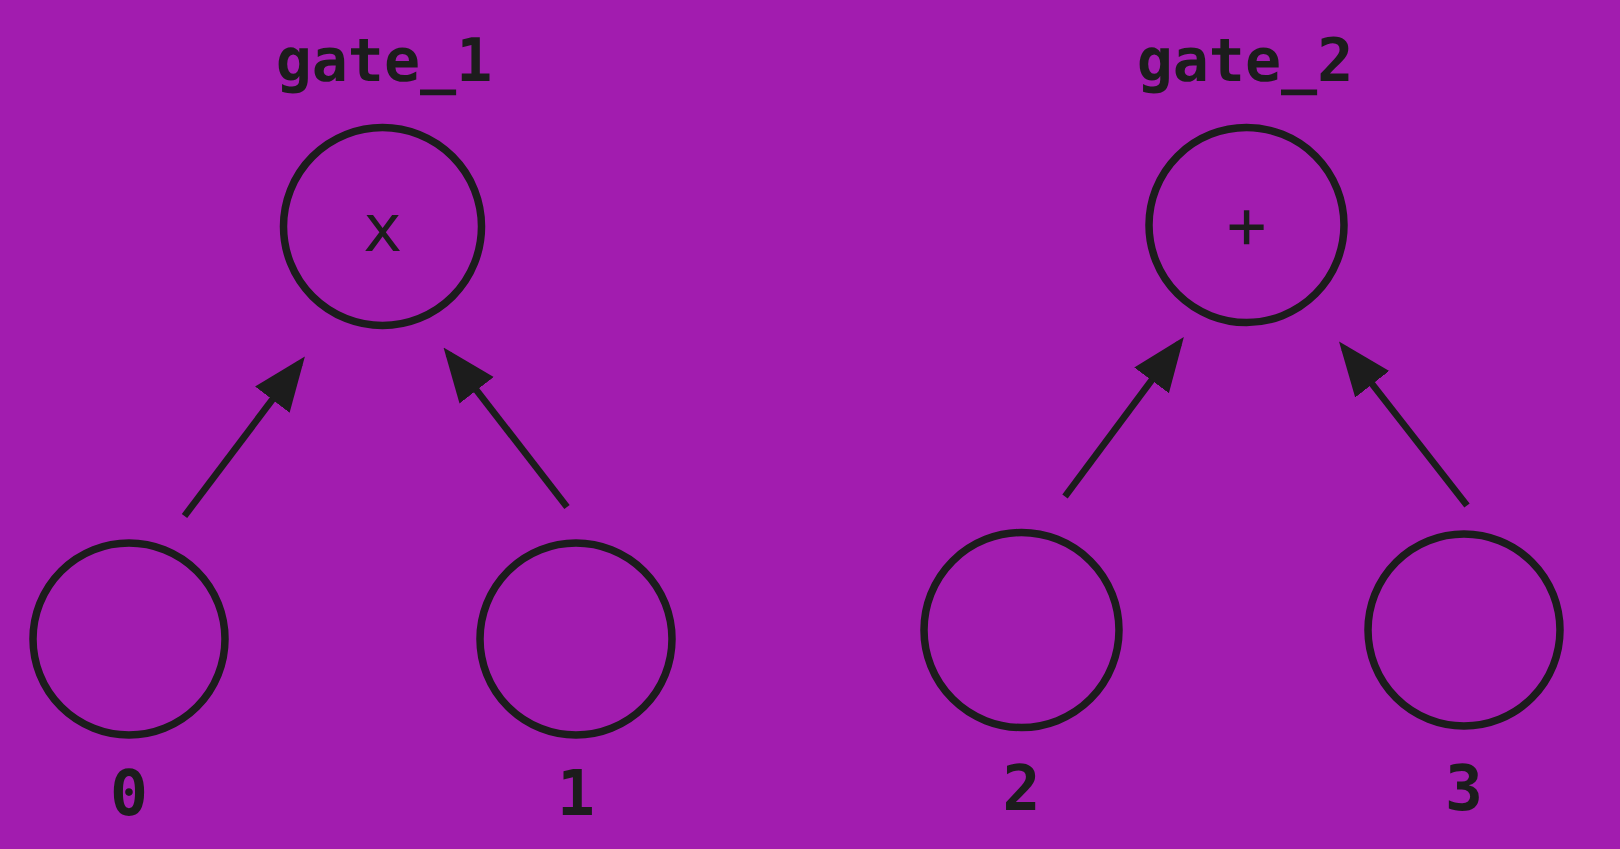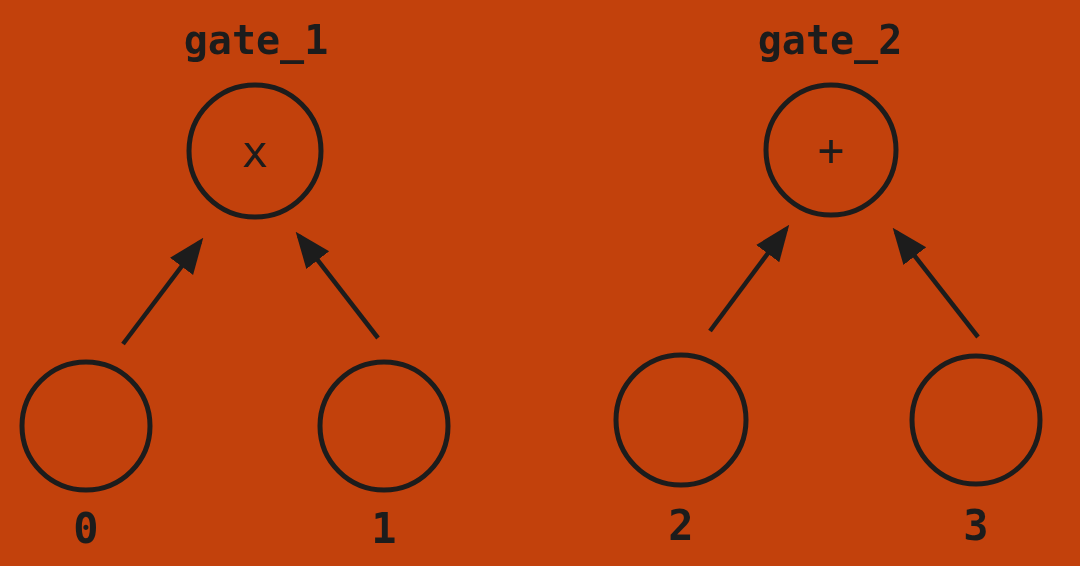--- a/index.html
+++ b/index.html
@@ -8,21 +8,21 @@
     background: #ffffff;
     width: 1080px;
     height: 566px;
     overflow: hidden;
     font-family: "DejaVu Sans Mono", monospace;
   }
   .stage {
     position: relative;
     width: 1080px;
     height: 566px;
-    background: #c2410c;
+    background: #a21caf;
   }
   svg { display: block; }
   text.title {
     font-family: "DejaVu Sans Mono", monospace;
     font-size: 40px;
     font-weight: bold;
     text-anchor: middle;
   }
   text.op {
     font-family: "DejaVu Sans Mono", monospace;

